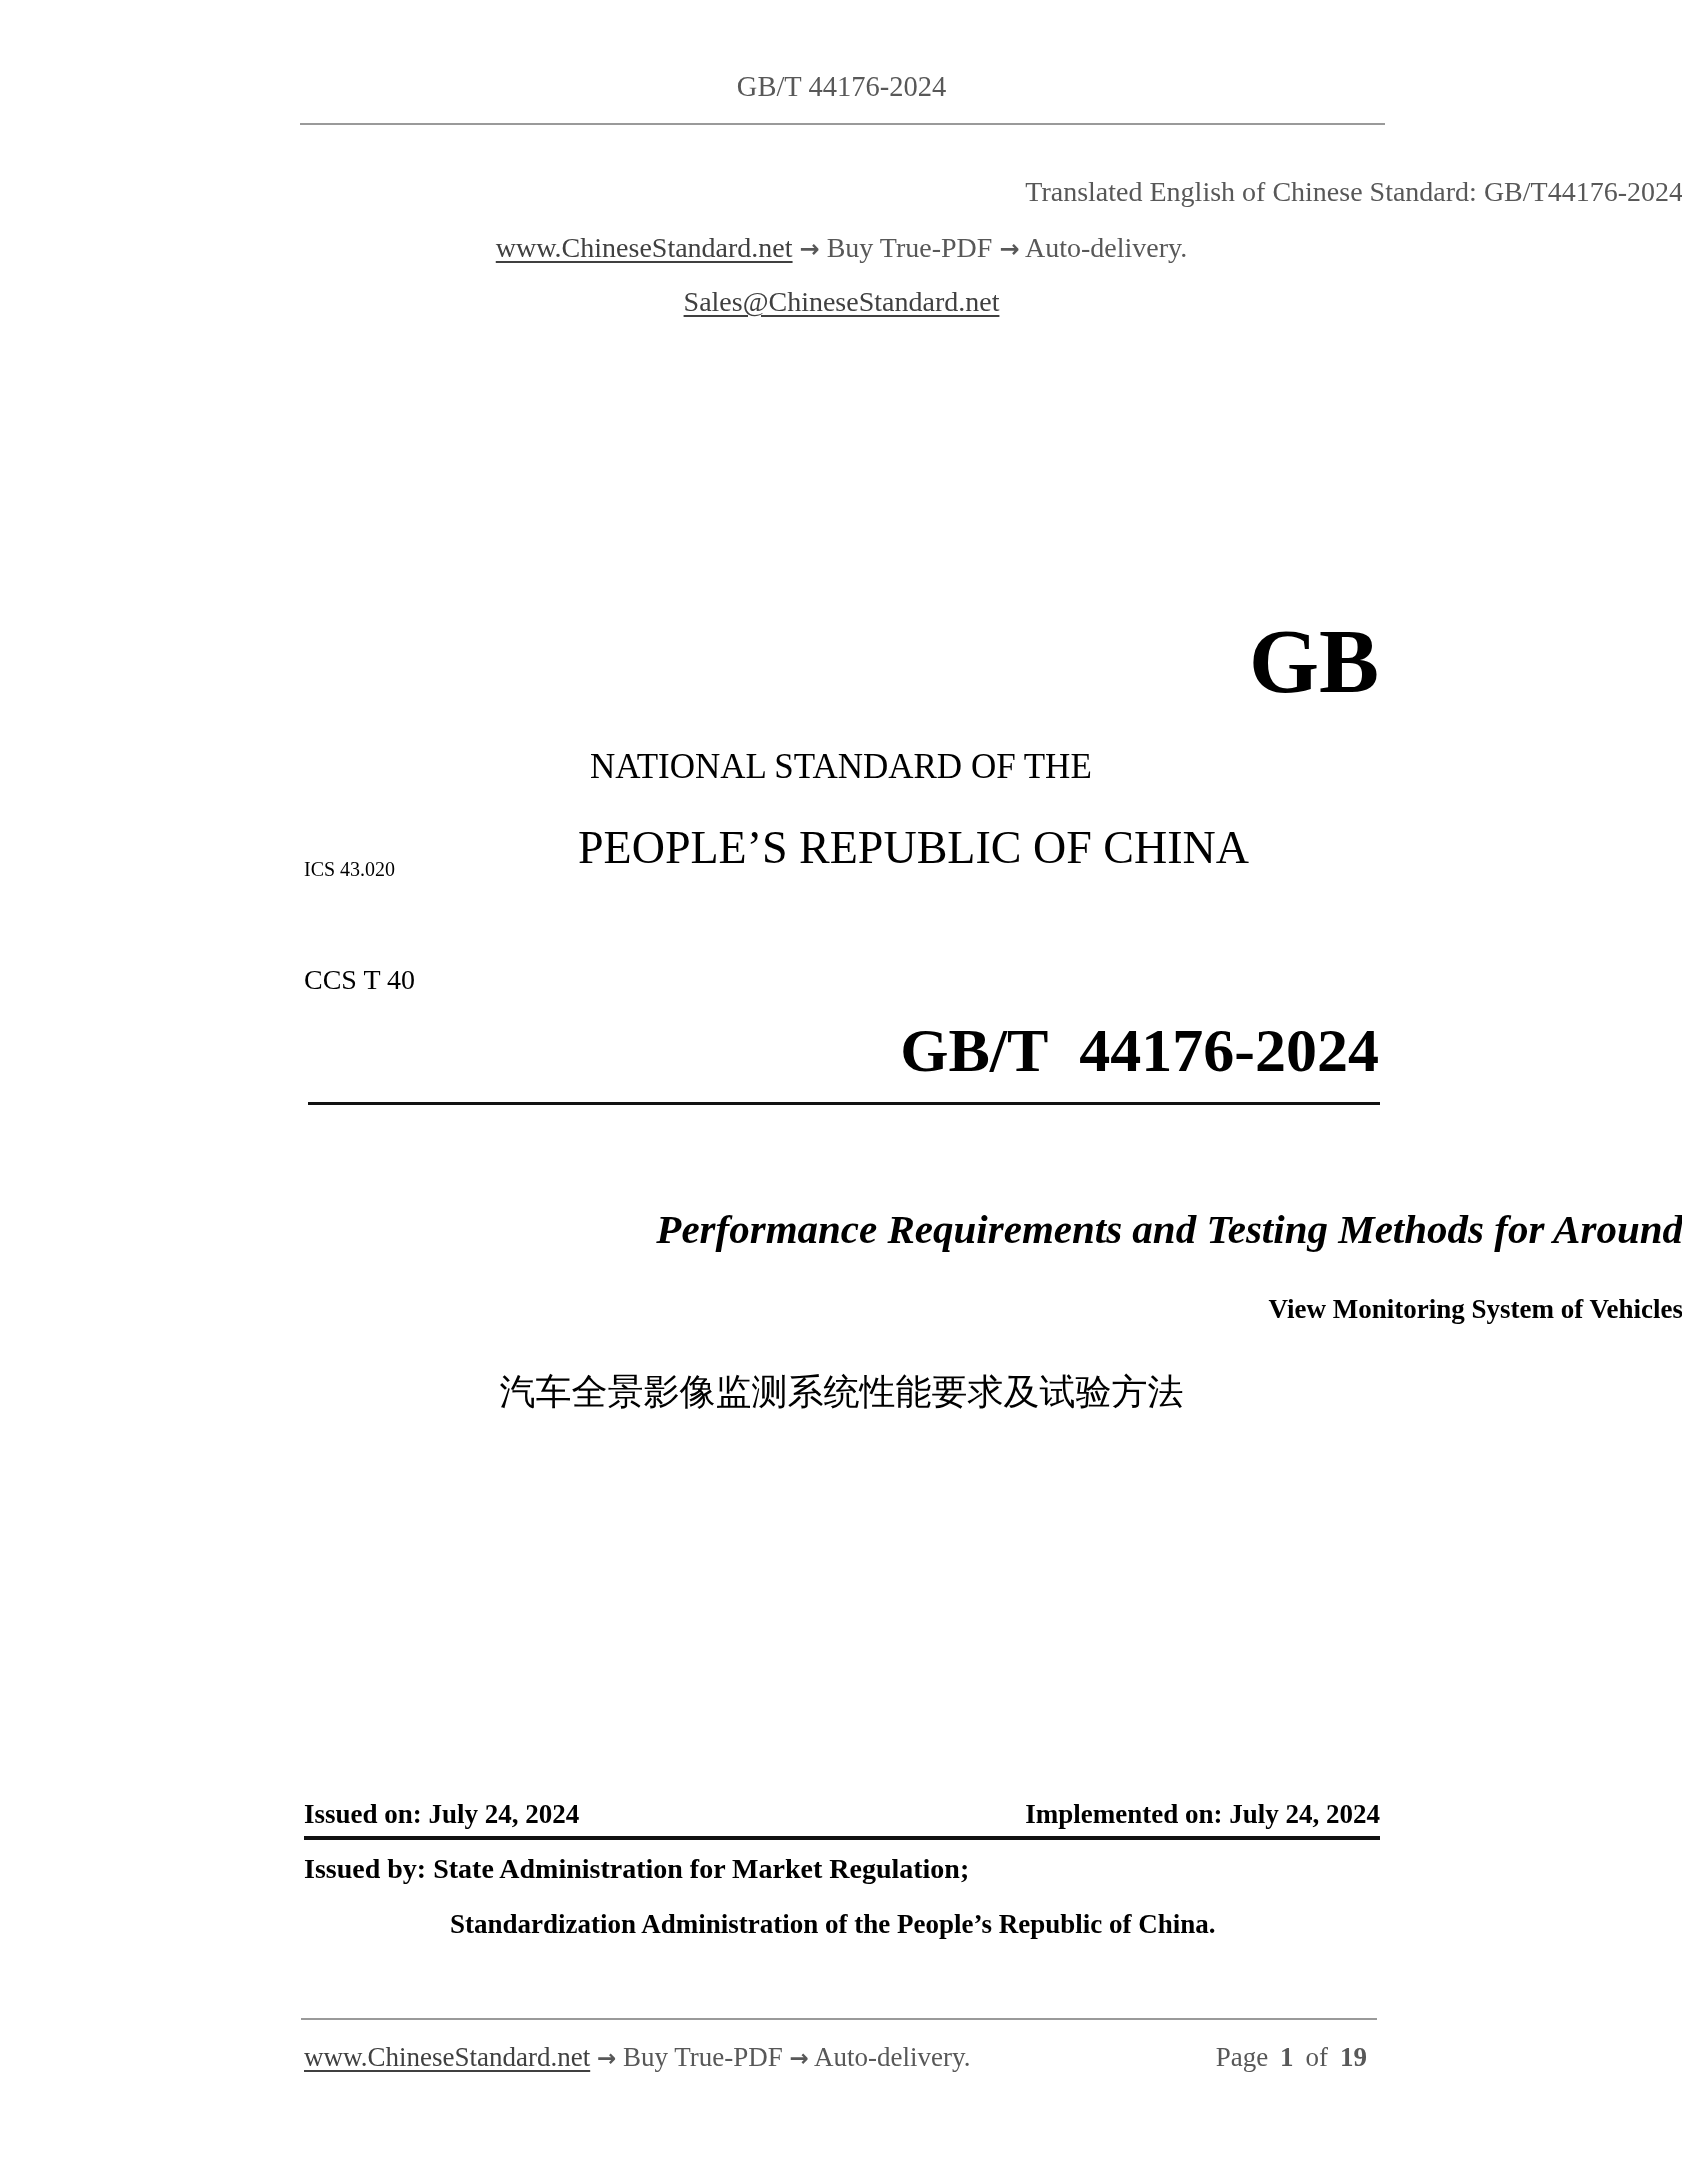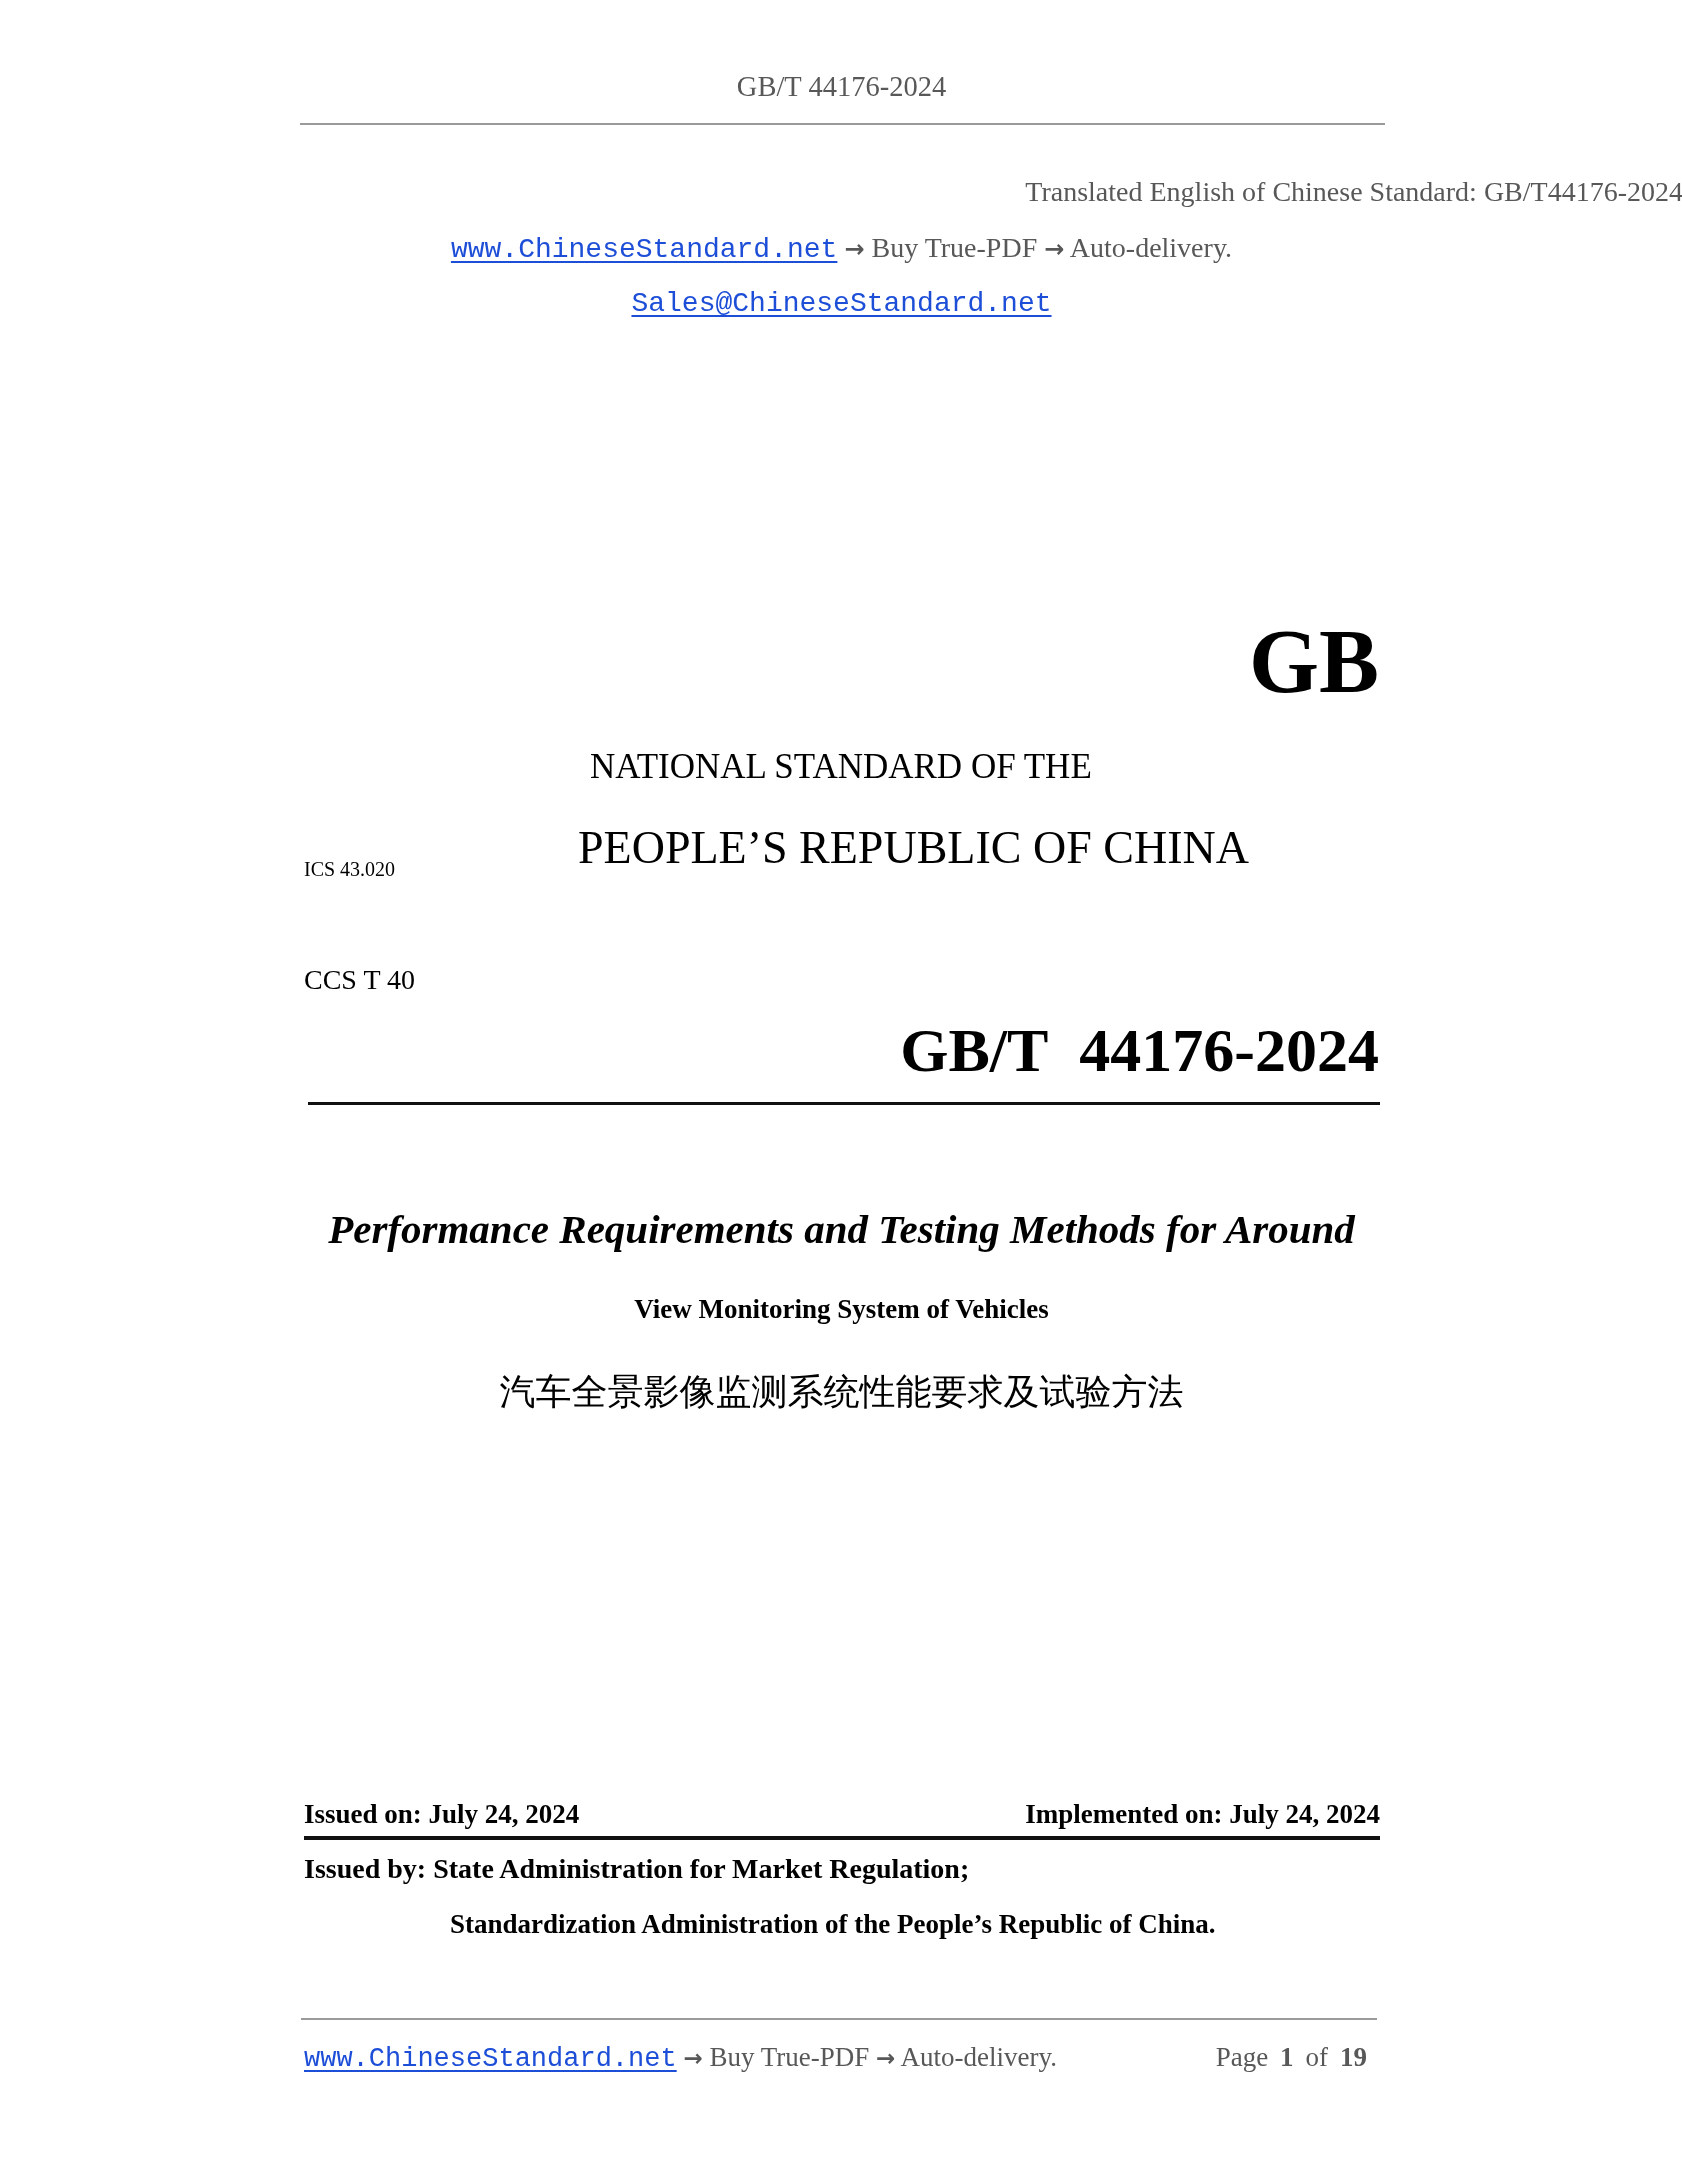--- a/index.html
+++ b/index.html
@@ -1,23 +1,23 @@
 <!DOCTYPE html>
 <html style="font-size:14px"><head>
 <meta charset="utf-8">
 <style>
   html, body { margin: 0; padding: 0; background: #ffffff; }
   body { width: 1683px; height: 2177px; position: relative; overflow: hidden;
          font-family: "Liberation Serif", "DejaVu Serif", serif; color: #000; }
   .abs { position: absolute; white-space: nowrap; }
   .gray { color: #585858; }
   .center { left: 0; width: 1683px; text-align: center; }
-  .link { text-decoration: underline; text-underline-offset: 3.5px; text-decoration-thickness: 1.7px; color: #1d4ed8; font-family: Liberation Mono, monospace; }
+  .link { text-decoration: underline; text-underline-offset: 3.5px; text-decoration-thickness: 1.7px; color: #404040; }
   .rule { position: absolute; }
-  .b { font-weight: bold; }
+  .b { font-weight: bold; text-align: right; }
 </style>
 </head>
 <body>
 
 <div class="abs center gray" style="top:69px; font-size:28.5px; line-height:35px;">GB/T 44176-2024</div>
 <div class="rule" style="left:300px; top:123px; width:1085px; height:1.7px; background:#9a9a9a;"></div>
 
 <div class="abs center gray" style="top:174px; font-size:28px; line-height:35px;text-align:right;">Translated English of Chinese Standard: GB/T44176-2024</div>
 
 <div class="abs center gray" style="top:230px; font-size:28px; line-height:35px;">

